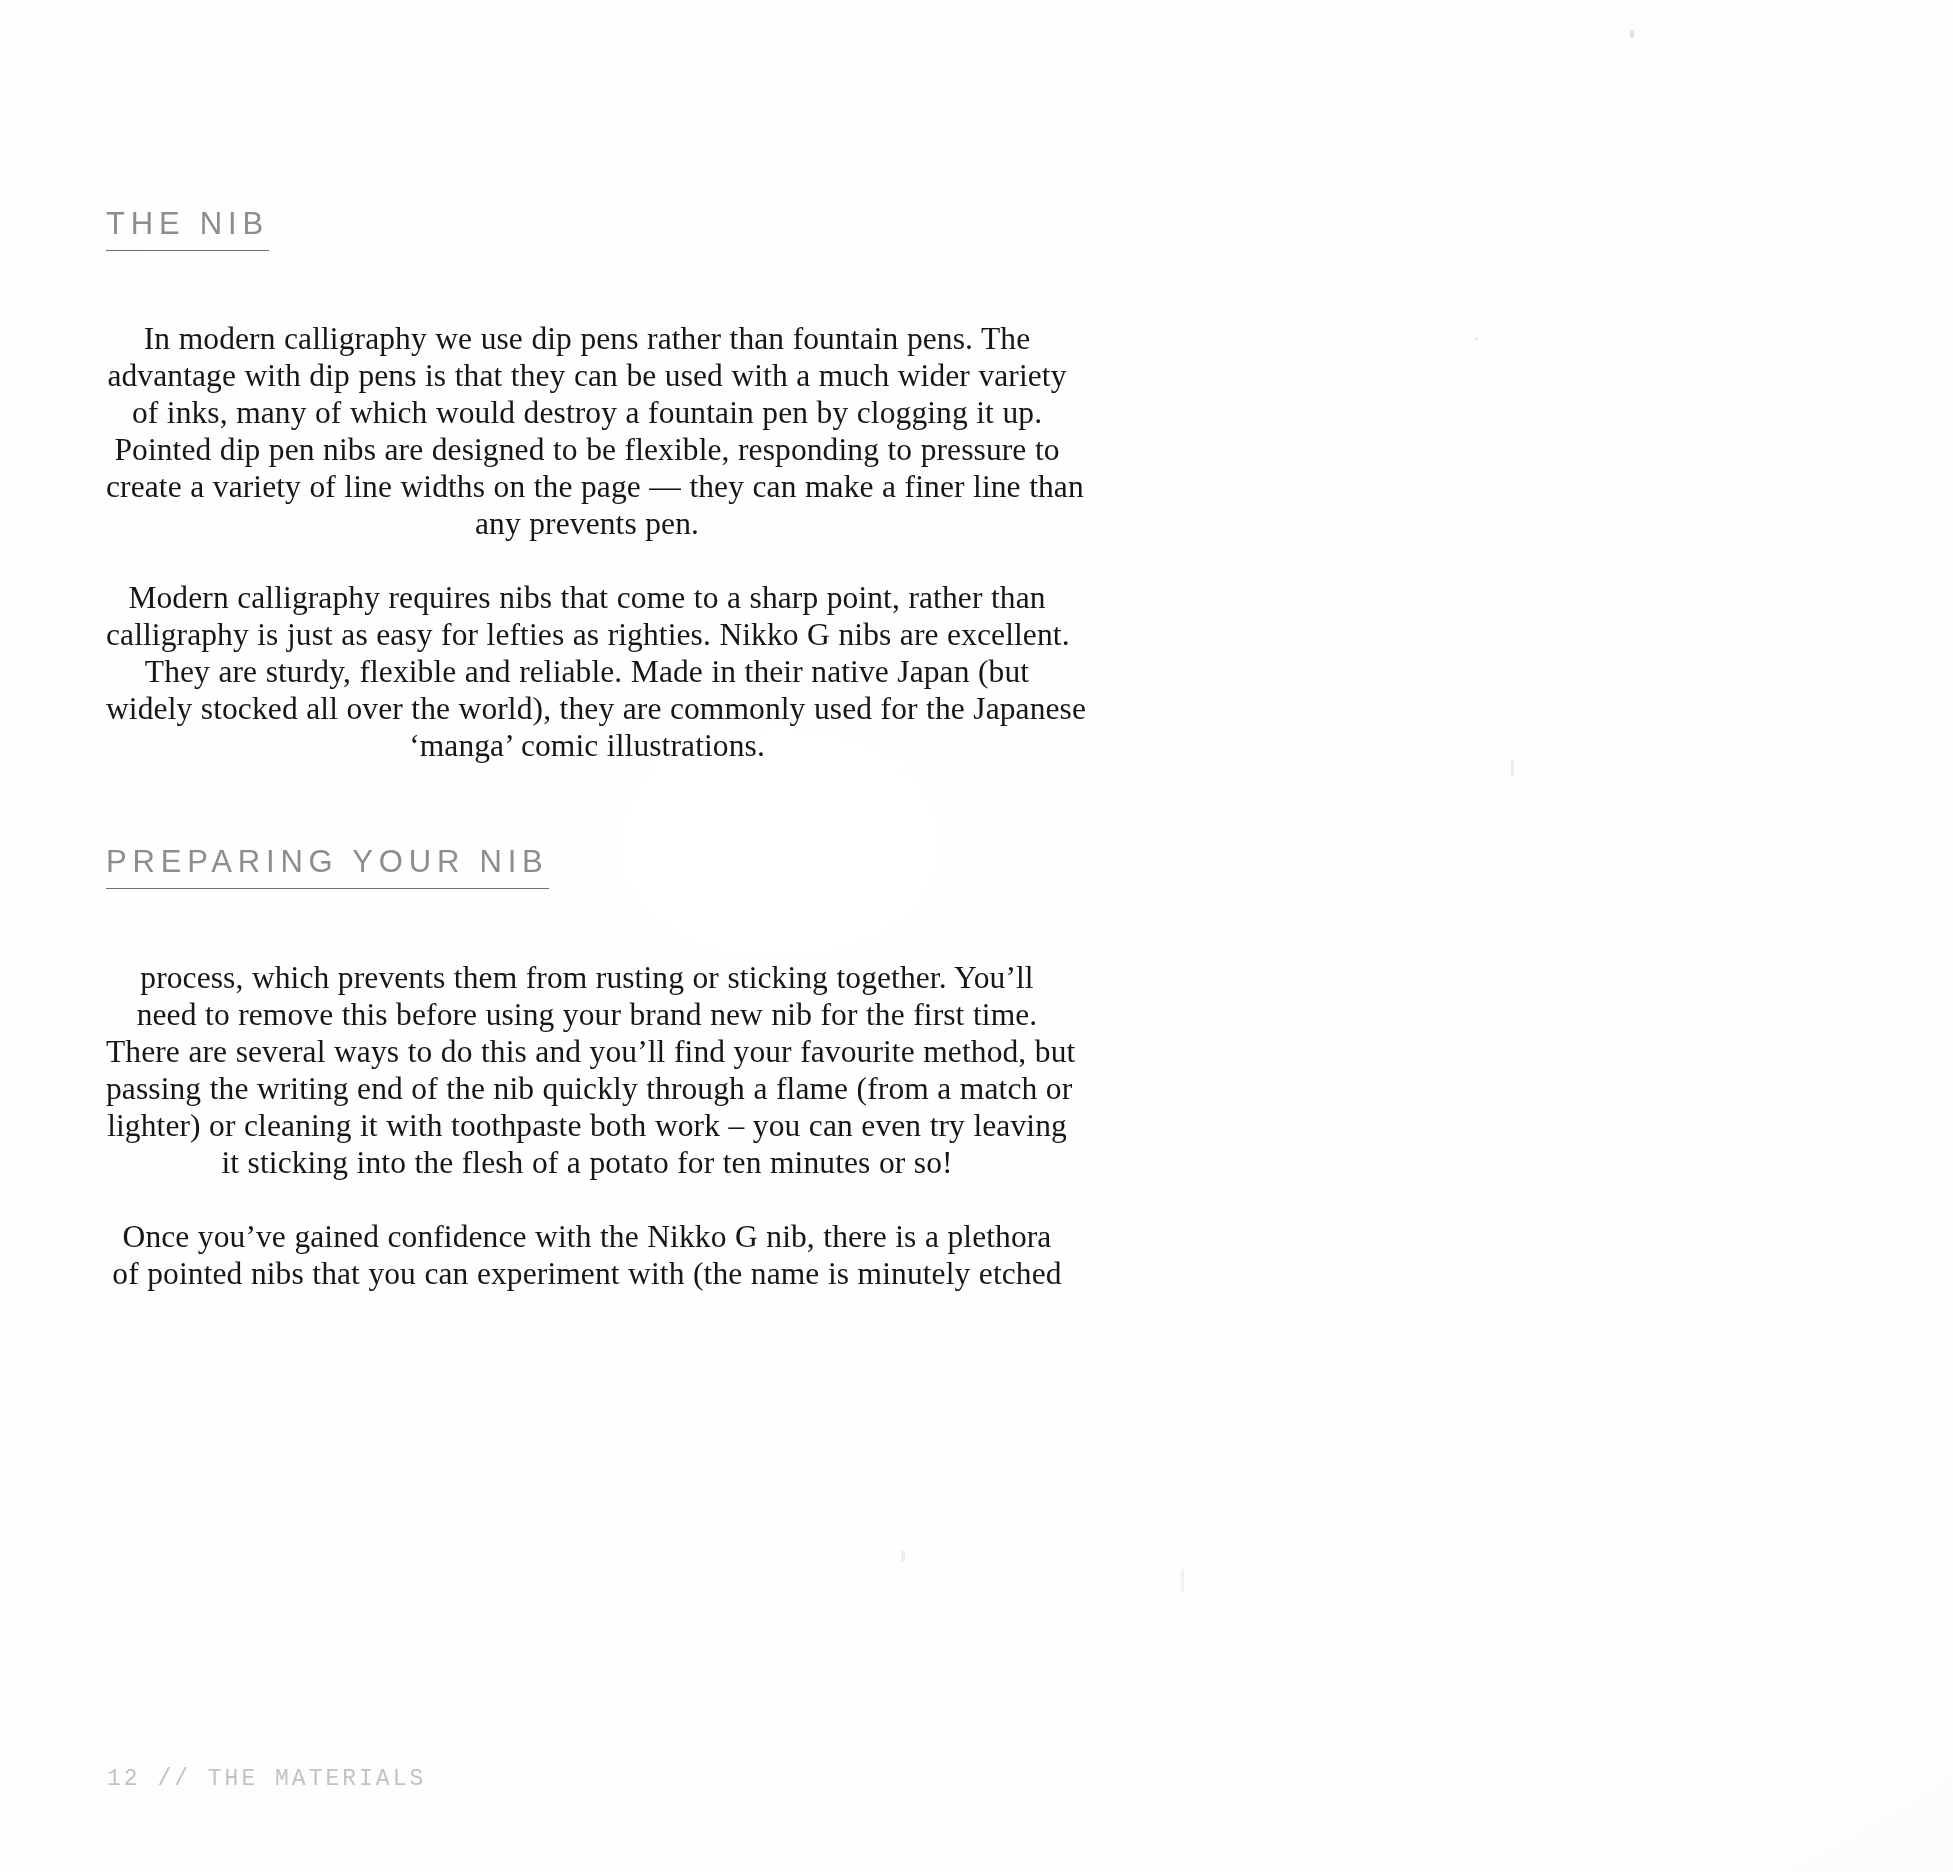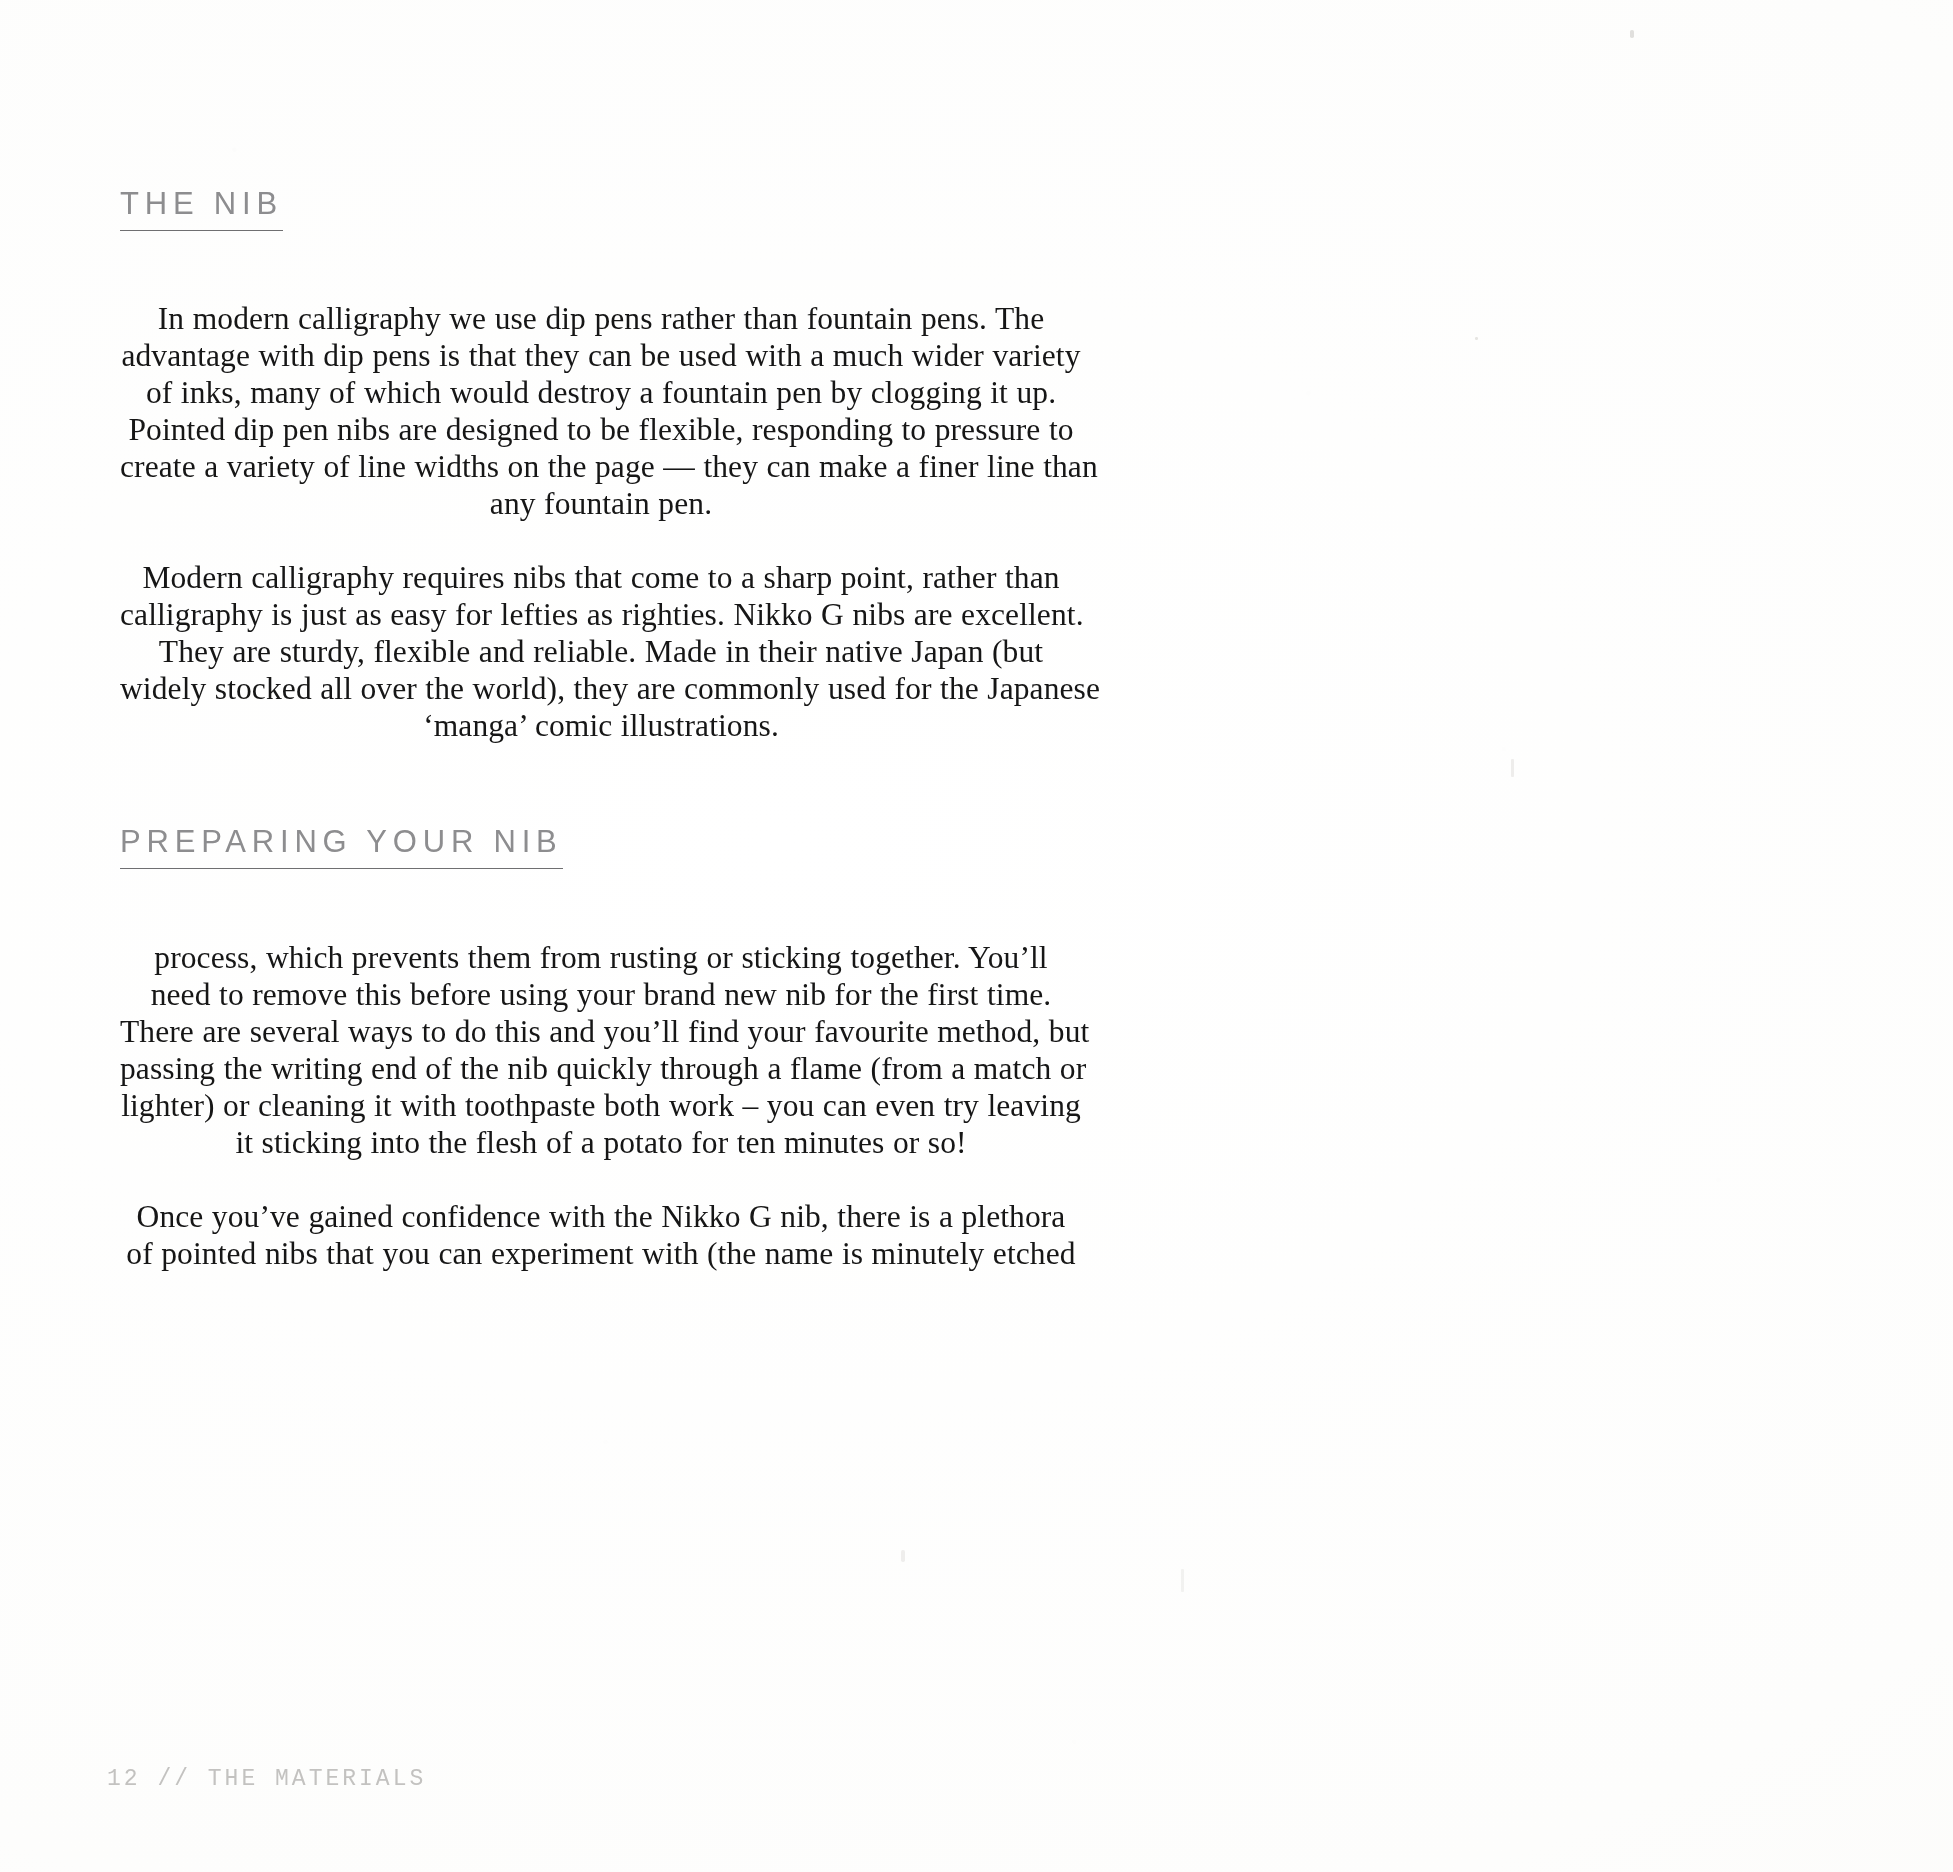--- a/index.html
+++ b/index.html
@@ -44,23 +44,22 @@
     position: absolute;
     background: #c9c7c2;
     border-radius: 50%;
     pointer-events: none;
   }
 
   
   #content {
     position: absolute;
     left: 106px;
-    top: 162px;
+    top: 182px;
     width: 962px;
-    margin-left: 14px;
   }
 
   
   .section-heading {
     display: inline-block;
     font-family: "Liberation Sans", sans-serif;
     font-weight: 300;
     font-size: 31px;
     letter-spacing: 5.8px;
     color: #8d8d8f;
@@ -129,21 +128,21 @@
     </div>
 
     <div class="gap-after-heading-1"></div>
 
     <p class="body-paragraph">
       <span class="ln">In modern calligraphy we use dip pens rather than fountain pens. The</span>
       <span class="ln">advantage with dip pens is that they can be used with a much wider variety</span>
       <span class="ln">of inks, many of which would destroy a fountain pen by clogging it up.</span>
       <span class="ln">Pointed dip pen nibs are designed to be flexible, responding to pressure to</span>
       <span class="ln">create a variety of line widths on the page — they can make a finer line than</span>
-      <span class="ln">any fountain pen.</span>
+      <span class="ln">any prevents pen.</span>
     </p>
 
     <div class="gap-between-paras"></div>
 
     <p class="body-paragraph">
       <span class="ln">Modern calligraphy requires nibs that come to a sharp point, rather than</span>
       <span class="ln">calligraphy is just as easy for lefties as righties. Nikko G nibs are excellent.</span>
       <span class="ln">They are sturdy, flexible and reliable. Made in their native Japan (but</span>
       <span class="ln">widely stocked all over the world), they are commonly used for the Japanese</span>
       <span class="ln">‘manga’ comic illustrations.</span>

